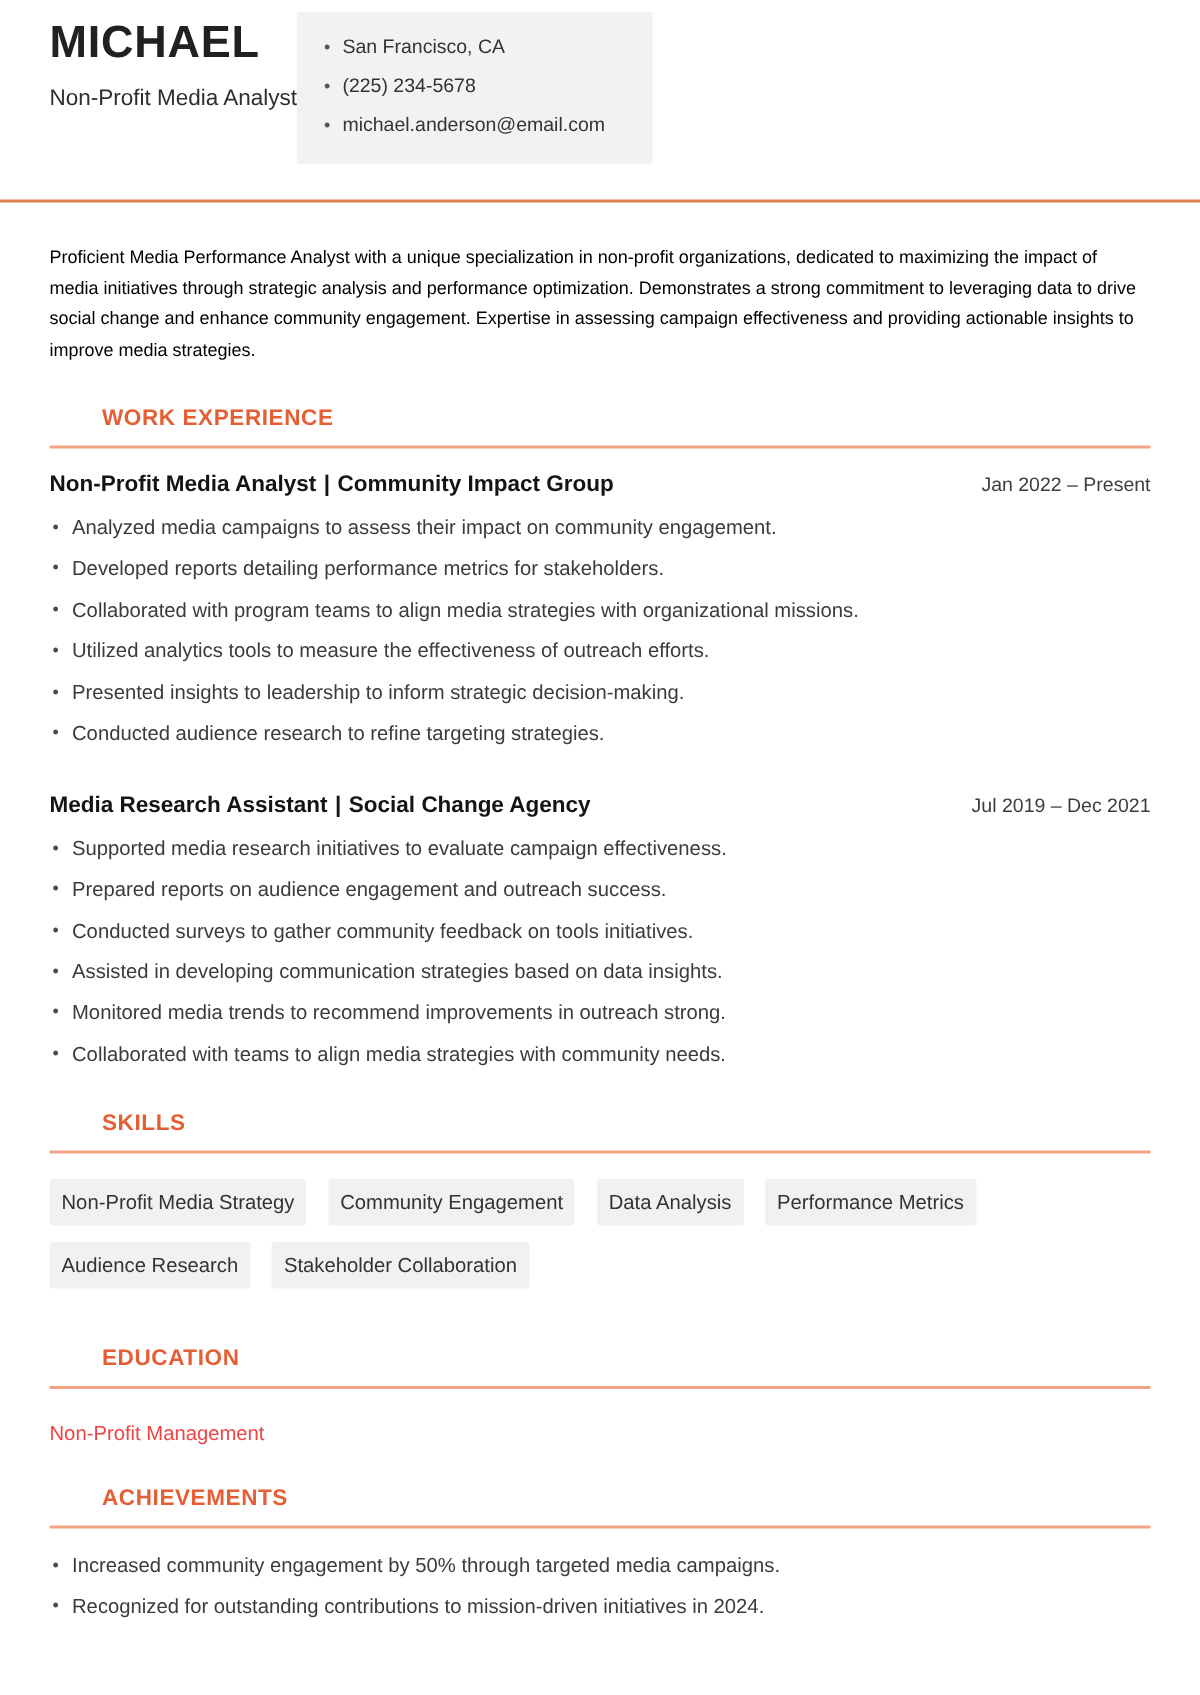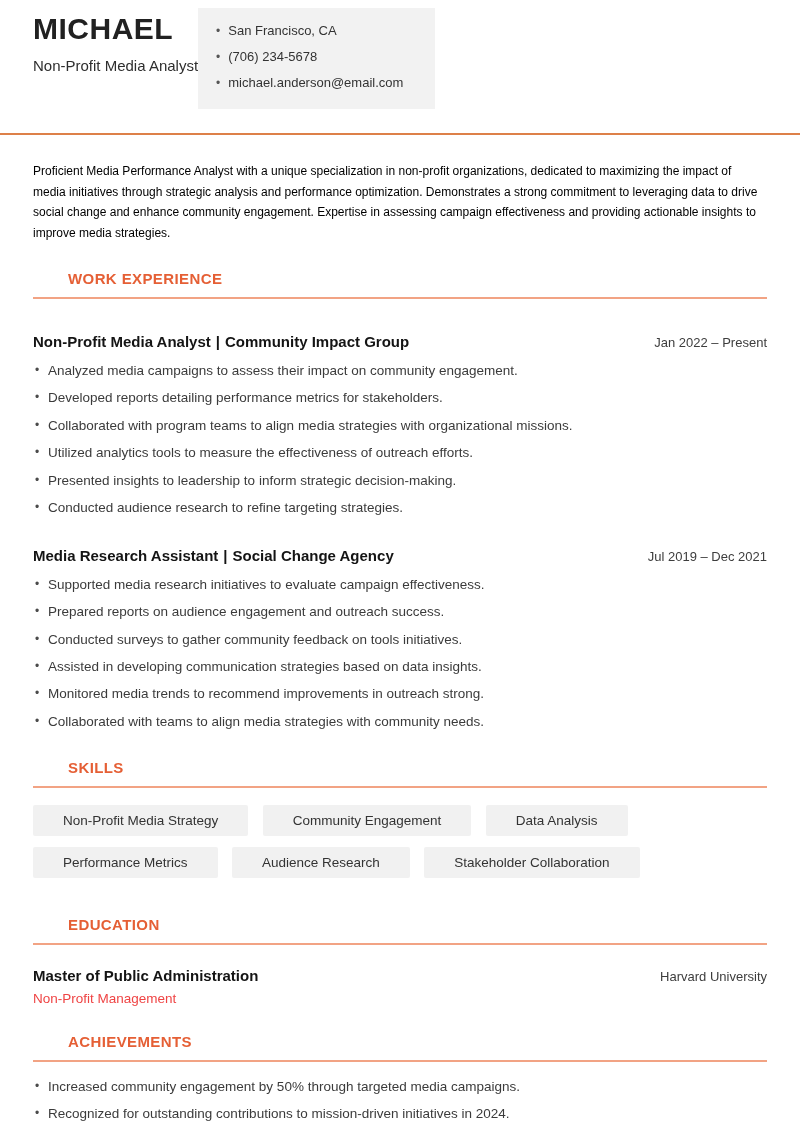--- a/index.html
+++ b/index.html
@@ -32,38 +32,38 @@
   }
   .contact-bullet { color:#555; margin-right:8px; font-size:12px; line-height:16px; }
   .header-divider { height:2px; background:#DD8049; margin-top:24px; }
   .content { padding:0 33px; }
   .summary { margin-top:26px; font-size:12px; line-height:20.5px; color:#000000; }
   .section { margin-top:27px; }
   .section-heading {
     color:#E55F35; font-size:15px; font-weight:bold; letter-spacing:0.4px;margin-left:35px;
   }
   .section-rule { height:2px; background:#F2A384; border:none; margin-top:10px; }
-  .job { margin-top:34px; }
+  .job { margin-top:15px; }
   .job + .job { margin-top:29px; }
   .row-between { display:flex; justify-content:space-between; align-items:baseline; }
   .job-title { font-size:15px; font-weight:bold; color:#141414; }
   .job-sep { font-weight:bold; padding:0 5px; }
   .job-dates, .edu-school { font-size:13px; color:#3d3d3d; white-space:nowrap; }
   ul.bullets { list-style:none; margin-top:12px; }
   ul.bullets li {
     position:relative; padding-left:15px; margin-bottom:8.5px;
     font-size:13.5px; line-height:1.4; color:#3b3b3b;
   }
   ul.bullets li::before {
     content:"•"; position:absolute; left:2px; top:0; color:#4a4a4a; font-size:12px;
   }
   .chips { margin-top:17px; }
   .chip {
     display:inline-block; background:#F1F1F1; color:#333333;
-    font-size:13.5px; padding:8px 30px; margin:0 10px 11px 0; border-radius:2px;
+    font-size:13.5px; padding:8px 8px; margin:0 10px 11px 0; border-radius:2px;
   }
   .edu-block { margin-top:22px; }
   .edu-degree { font-size:15px; font-weight:bold; color:#141414; }
   .edu-field { font-size:13.5px; color:#ef4444; margin-top:7px; }
   .ach-list { margin-top:16px !important; }
 </style>
 </head>
 <body>
 
 <div class="header">
@@ -71,21 +71,21 @@
     <div class="name-first">MICHAEL</div>
     <div class="header-job-title">Non-Profit Media Analyst</div>
   </div>
   <div class="contact-box">
     <div class="contact-item">
       <span class="contact-bullet">•</span>
       <span>San Francisco, CA</span>
     </div>
     <div class="contact-item">
       <span class="contact-bullet">•</span>
-      <span>(706) 234-5678</span>
+      <span>(225) 234-5678</span>
     </div>
     <div class="contact-item">
       <span class="contact-bullet">•</span>
       <span>michael.anderson@email.com</span>
     </div>
   </div>
 </div>
 
 <div class="header-divider"></div>
 
@@ -142,24 +142,20 @@
       <span class="chip">Performance Metrics</span>
       <span class="chip">Audience Research</span>
       <span class="chip">Stakeholder Collaboration</span>
     </div>
   </div>
 
   <div class="section">
     <div class="section-heading">EDUCATION</div>
     <div class="section-rule"></div>
     <div class="edu-block">
-      <div class="row-between">
-        <div class="edu-degree">Master of Public Administration</div>
-        <div class="edu-school">Harvard University</div>
-      </div>
       <div class="edu-field">Non-Profit Management</div>
     </div>
   </div>
 
   <div class="section">
     <div class="section-heading">ACHIEVEMENTS</div>
     <div class="section-rule"></div>
     <ul class="bullets ach-list">
       <li>Increased community engagement by 50% through targeted media campaigns.</li>
       <li>Recognized for outstanding contributions to mission-driven initiatives in 2024.</li>

